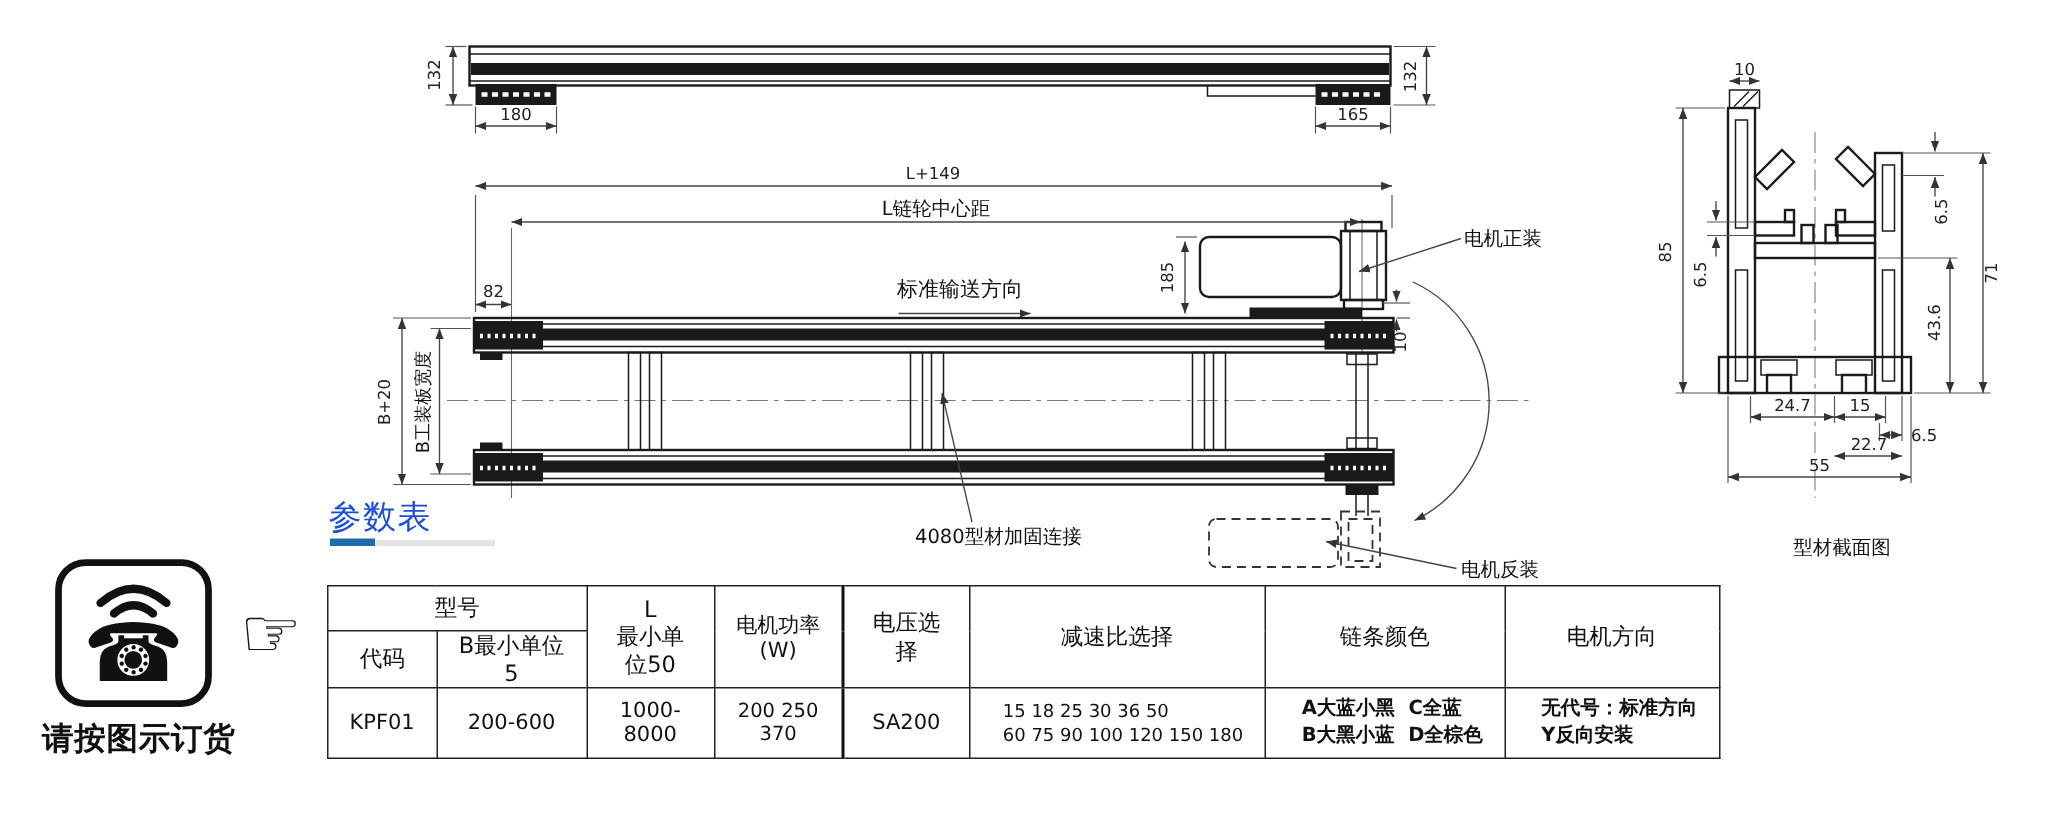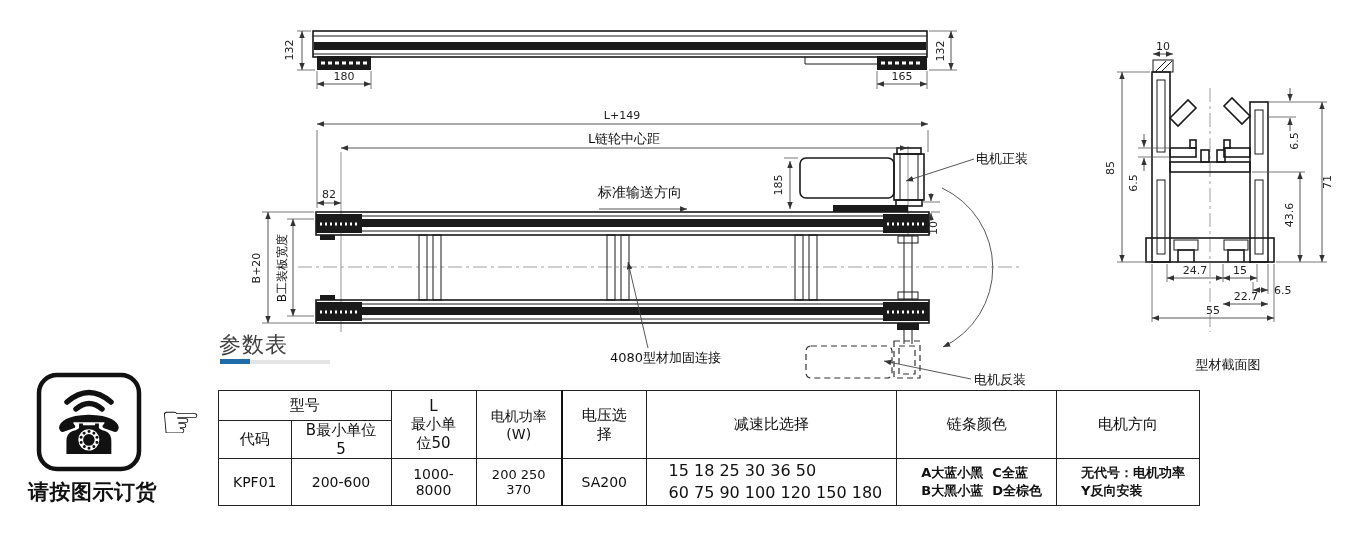--- a/index.html
+++ b/index.html
@@ -16,32 +16,32 @@
   .dim{stroke:#444;stroke-width:0.9;marker-start:url(#arr);marker-end:url(#arr);fill:none;}
   .dimE{stroke:#444;stroke-width:0.9;marker-end:url(#arr);fill:none;}
   .lead{stroke:#444;stroke-width:0.9;marker-end:url(#arr);fill:none;}
   .cl{stroke:#777;stroke-width:0.7;stroke-dasharray:14 4 3 4;}
   .thin{stroke:#666;stroke-width:0.7;}
   .dash{fill:none;stroke:#333;stroke-width:1.2;stroke-dasharray:6 4;}
   text.dt{font-size:11px;fill:#222;font-family:"DejaVu Sans",sans-serif;}
   text.cj{font-size:13px;fill:#111;font-family:"DejaVu Sans","Liberation Sans",sans-serif;}
   text.cjb{font-size:14px;fill:#111;font-family:"DejaVu Sans","Liberation Sans",sans-serif;}
   
-  .heading{position:absolute;left:219px;top:330px;font-size:22px;color:#404040;font-weight:500;letter-spacing:1px;}
+  .heading{position:absolute;left:219px;top:330px;font-size:22px;color:#1d4ed8;font-weight:500;letter-spacing:1px;}
   .underline{position:absolute;left:220px;top:359px;height:5px;width:110px;font-size:0;}
   .u-blue{display:inline-block;width:30px;height:5px;background:#1f6cab;vertical-align:top;}
   .u-gray{display:inline-block;width:80px;height:4px;background:#e4e4e4;vertical-align:top;margin-top:1px;}
   
   .ptable{position:absolute;left:218px;top:390px;border-collapse:collapse;table-layout:fixed;
           font-family:"DejaVu Sans","Liberation Sans",sans-serif;}
   .ptable th,.ptable td{border:1px solid #222;text-align:center;vertical-align:middle;
           font-weight:normal;padding:0 14px;font-size:15px;color:#111;}
   .ptable{border:1.5px solid #111;}
   .ptable .tk{border-left:2.5px solid #111;}
-  .ptable .small{font-size:16px;line-height:1.35;white-space:pre;}
+  .ptable .small{font-size:12px;line-height:1.35;white-space:pre;}
   .ptable .med{font-size:13px;line-height:1.4;white-space:pre;text-align:left;padding-left:10px;font-weight:bold;}
   .ptable .data{font-size:14px;}
   
   .model-line{position:absolute;left:207px;top:513px;font-size:15px;color:#222;}
   .model-line .val{font-family:"Liberation Sans","DejaVu Sans",sans-serif;font-size:16.5px;letter-spacing:0.5px;color:#333;}
   
   .phone-box{position:absolute;left:36px;top:372px;}
   .order-label{position:absolute;left:28px;top:478px;width:200px;font-size:21px;font-weight:700;letter-spacing:0.5px;color:#111;}
   .hand{position:absolute;left:160px;top:399px;font-size:46px;color:#111;line-height:1;}
 </style>
@@ -291,21 +291,21 @@
     <td class="data tk">SA200</td>
     <td>
       <div class="small" style="text-align:left;padding-left:8px">15 18 25 30 36 50</div>
       <div class="small" style="text-align:right;padding-left:8px">60 75 90 100 120 150 180</div>
     </td>
     <td>
       <div class="med">A大蓝小黑  C全蓝</div>
       <div class="med">B大黑小蓝  D全棕色</div>
     </td>
     <td>
-      <div class="med">无代号：电机功率</div>
+      <div class="med">无代号：标准方向</div>
       <div class="med">Y反向安装</div>
     </td>
   </tr>
 </tbody>
     </table>
 
 
 <div class="phone-box">
   <svg width="106" height="100" viewBox="0 0 106 100">
     <rect x="3" y="3" width="100" height="94" rx="18" fill="none" stroke="#111" stroke-width="4.5"></rect>

